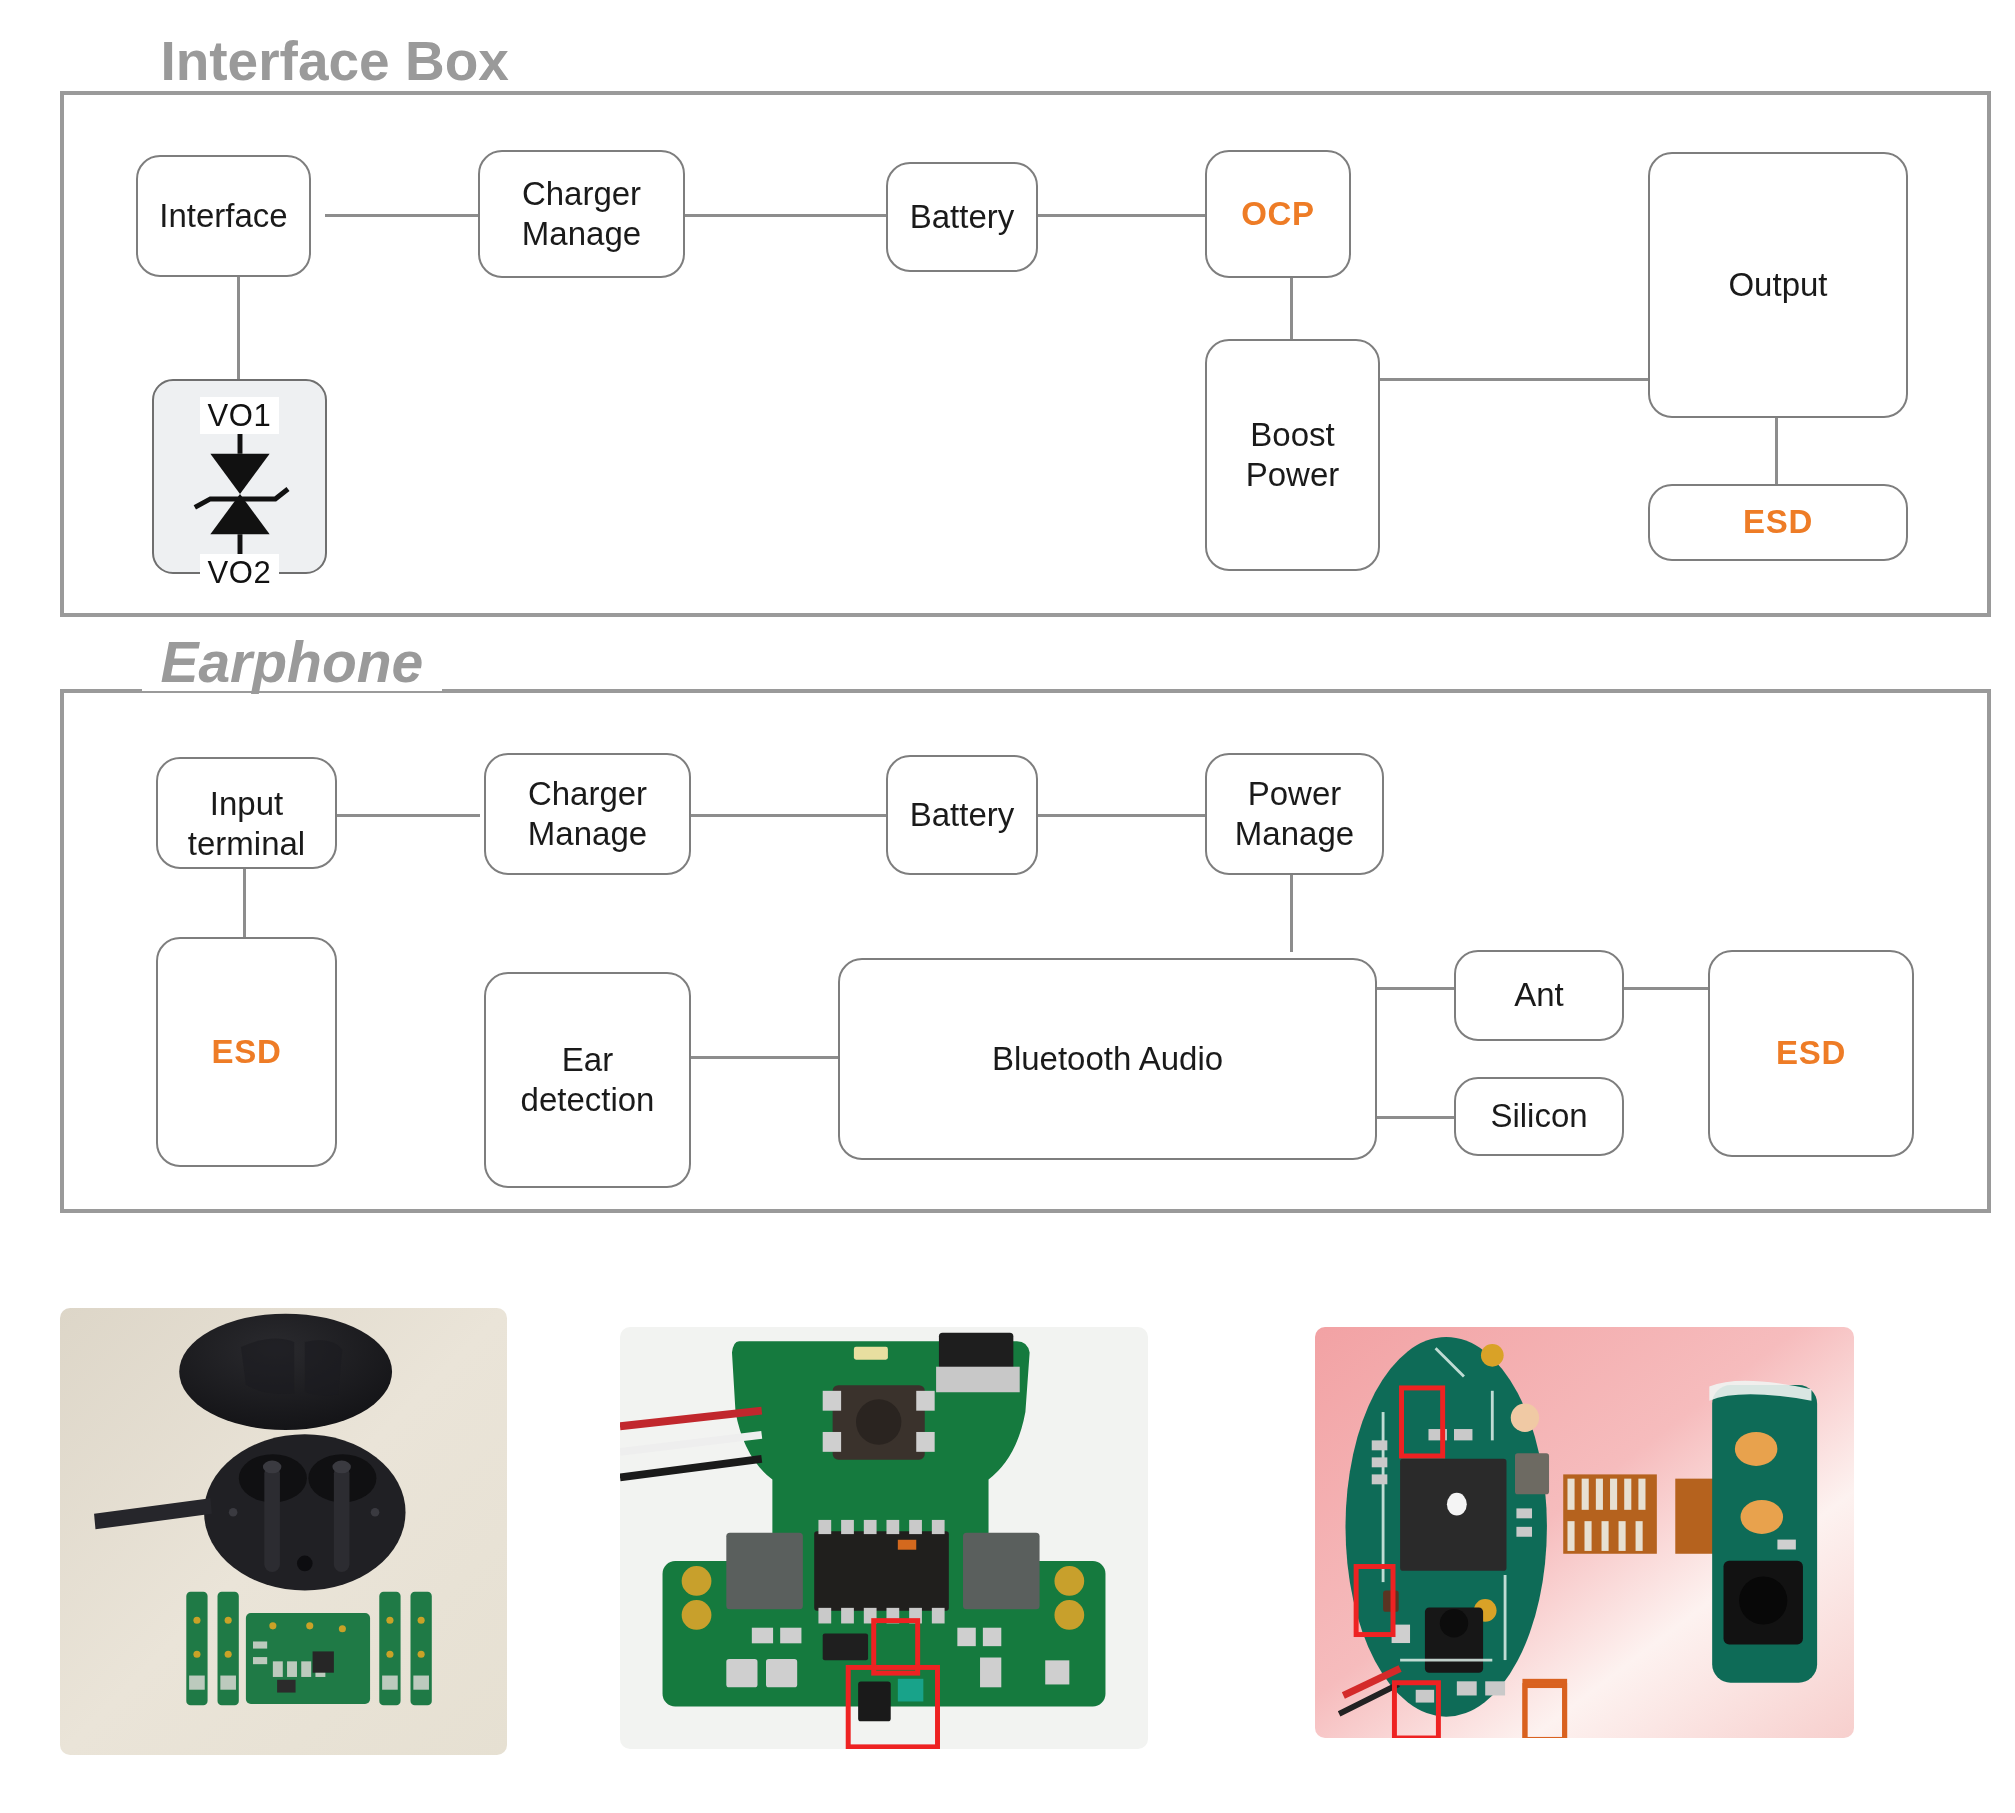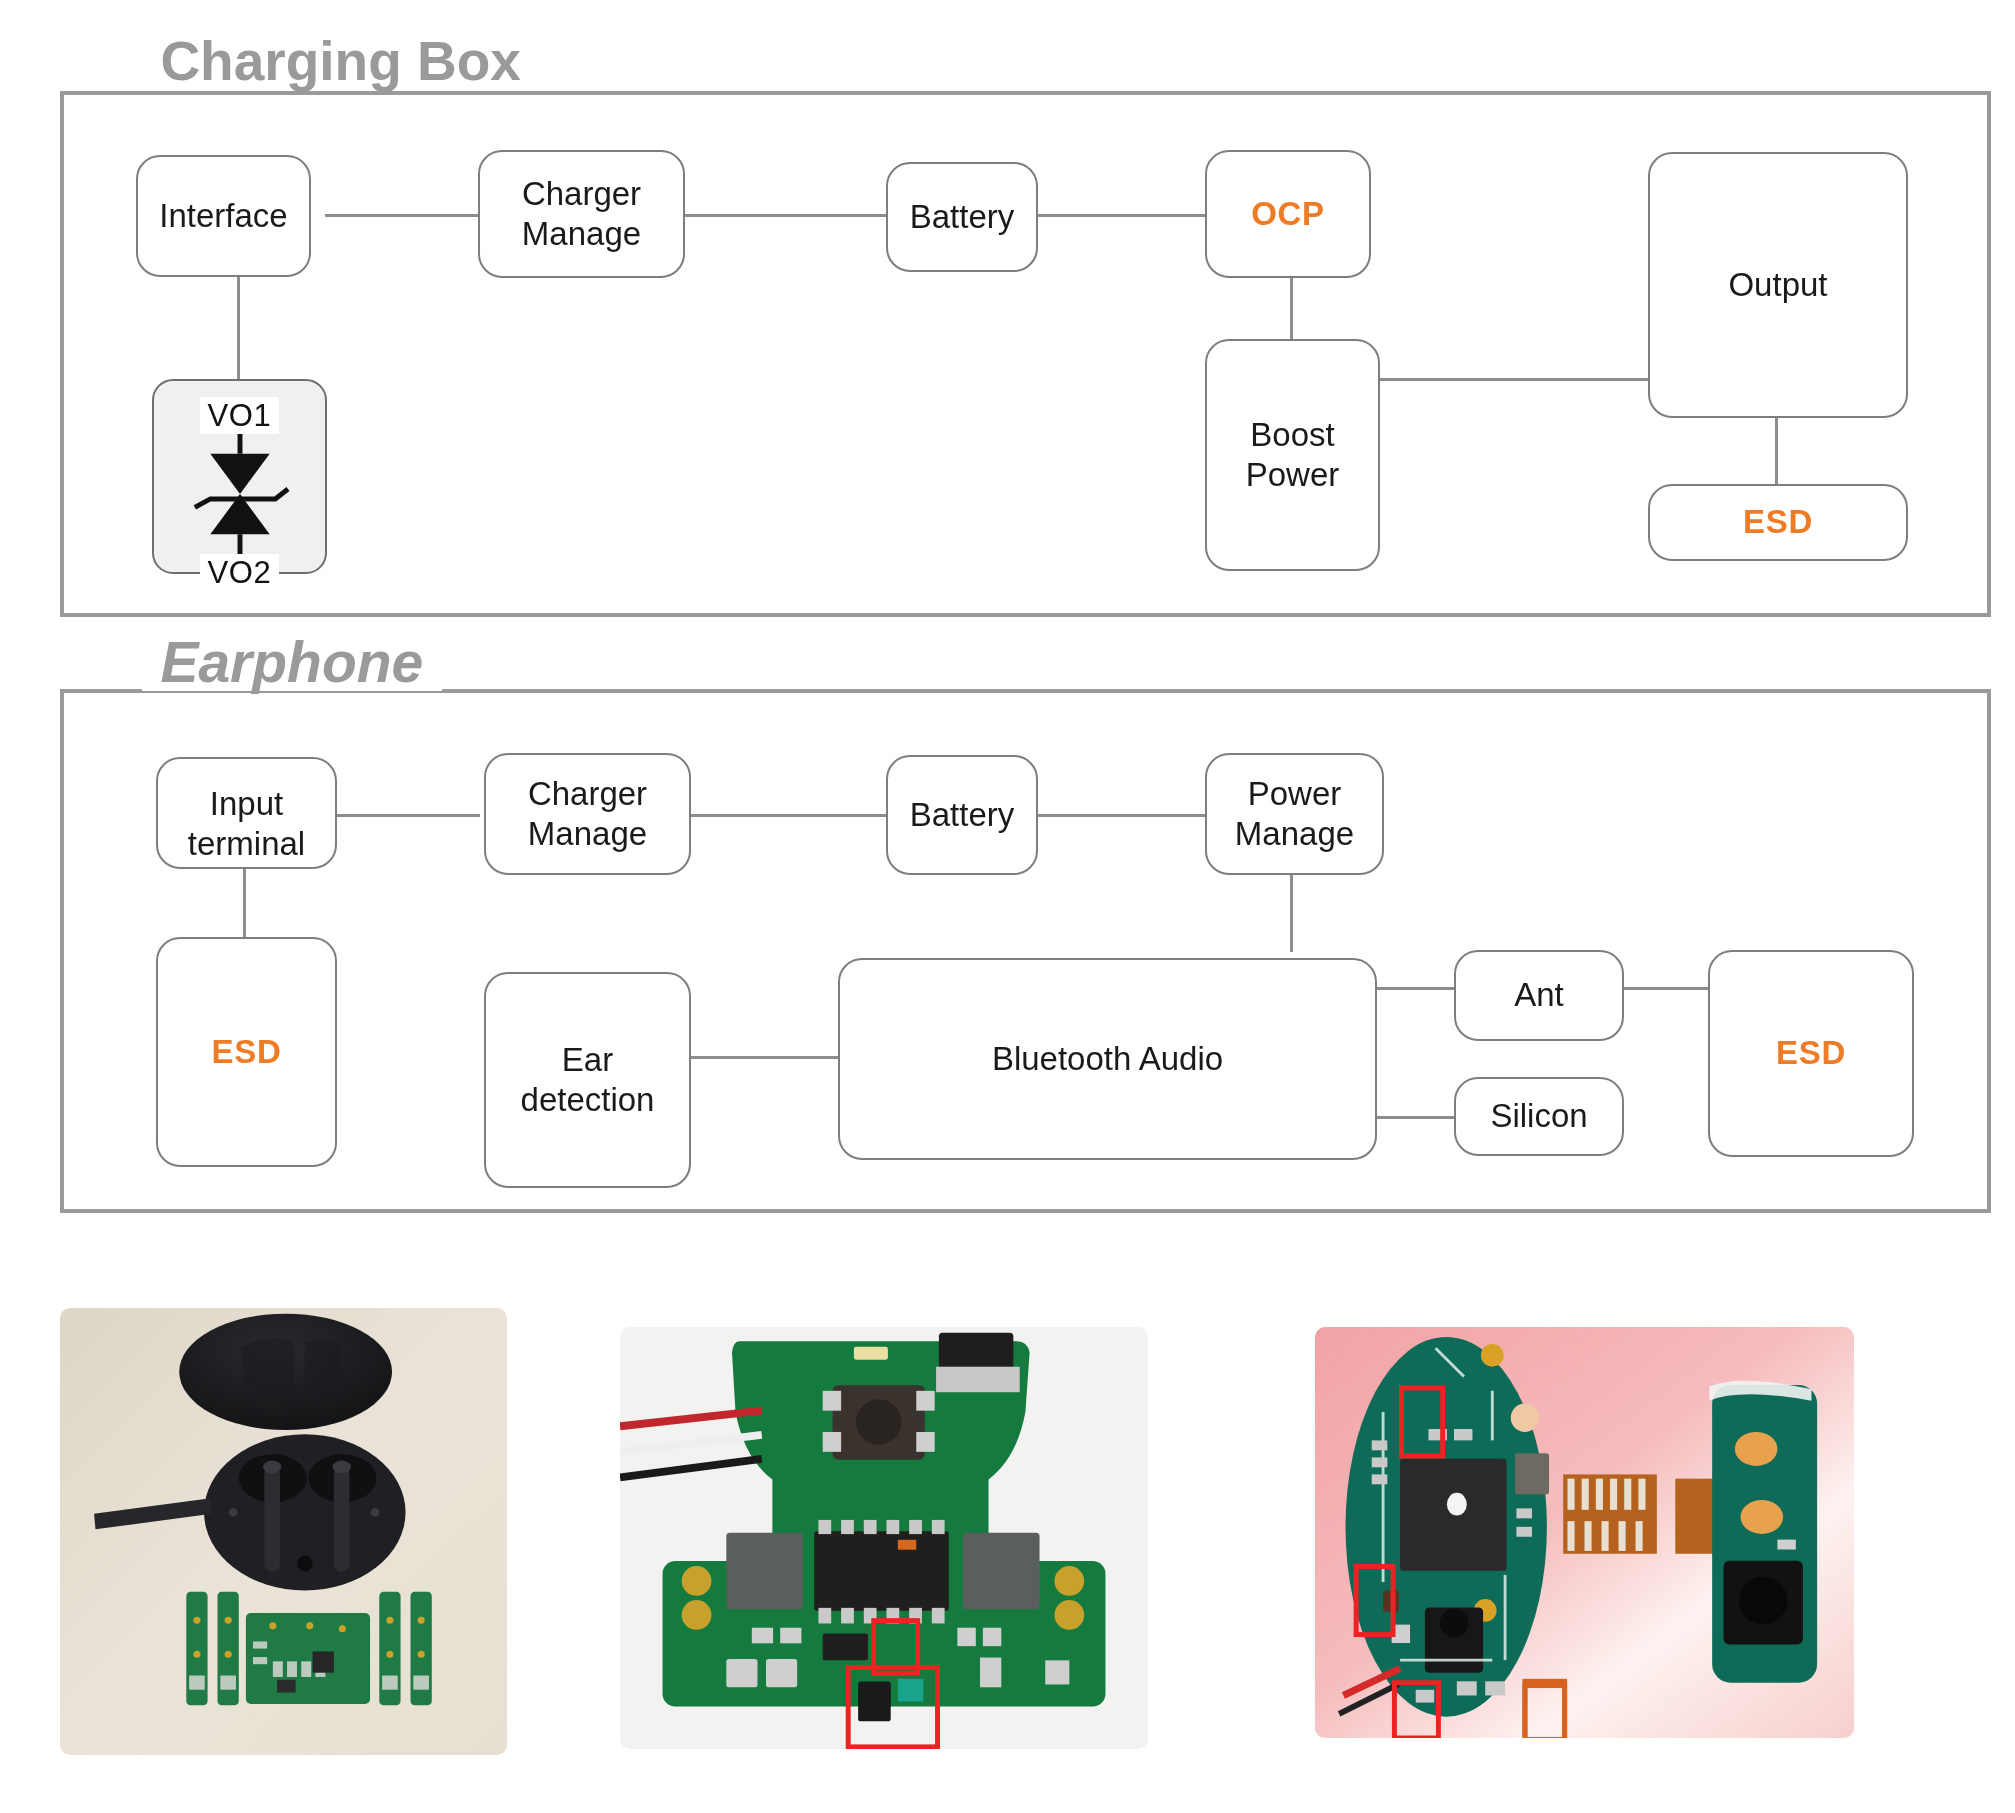--- a/index.html
+++ b/index.html
@@ -33,21 +33,21 @@
   .tvs-sym{position:relative;flex:1;display:flex;align-items:center;justify-content:center;width:100%;}
 
   
   .photo{position:absolute;border-radius:10px;overflow:hidden;}
   .photo svg{display:block;width:100%;height:100%;}
 </style>
 </head>
 <body>
 
 <div class="frame" style="left:60px;top:91px;width:1931px;height:526px;"></div>
-<div class="frame-title" style="left:142px;top:34px;font-size:55px;">Charging Box</div>
+<div class="frame-title" style="left:142px;top:34px;font-size:55px;">Interface Box</div>
 
 <div class="wire h" style="left:325px;top:214px;width:156px;"></div>
 <div class="wire h" style="left:683px;top:214px;width:206px;"></div>
 <div class="wire h" style="left:1037px;top:214px;width:170px;"></div>
 <div class="wire v" style="left:1290px;top:275px;width:2.8px;height:67px;"></div>
 <div class="wire h" style="left:1377px;top:378px;width:273px;"></div>
 <div class="wire v" style="left:1775px;top:417px;width:2.8px;height:67px;"></div>
 <div class="wire v" style="left:237px;top:275px;width:2.8px;height:106px;"></div>
 
 <div class="blk" style="left:136px;top:155px;width:175px;height:122px;">
@@ -56,21 +56,21 @@
 
 <div class="blk" style="left:478px;top:150px;width:207px;height:128px;white-space:pre-line;">
   <span style="white-space:pre-line;">Charger
 Manage</span>
 </div>
 
 <div class="blk" style="left:886px;top:162px;width:152px;height:110px;">
   <span>Battery</span>
 </div>
 
-<div class="blk accent" style="left:1205px;top:150px;width:166px;height:128px;">
+<div class="blk accent" style="left:1205px;top:150px;width:146px;height:128px;">
   <span>OCP</span>
 </div>
 
 <div class="blk" style="left:1648px;top:152px;width:260px;height:266px;">
   <span>Output</span>
 </div>
 
 <div class="blk tvs" style="left:152px;top:379px;width:175px;height:195px;">
   <div class="tvs-inner">
     <span class="tvs-lbl">VO1</span>

